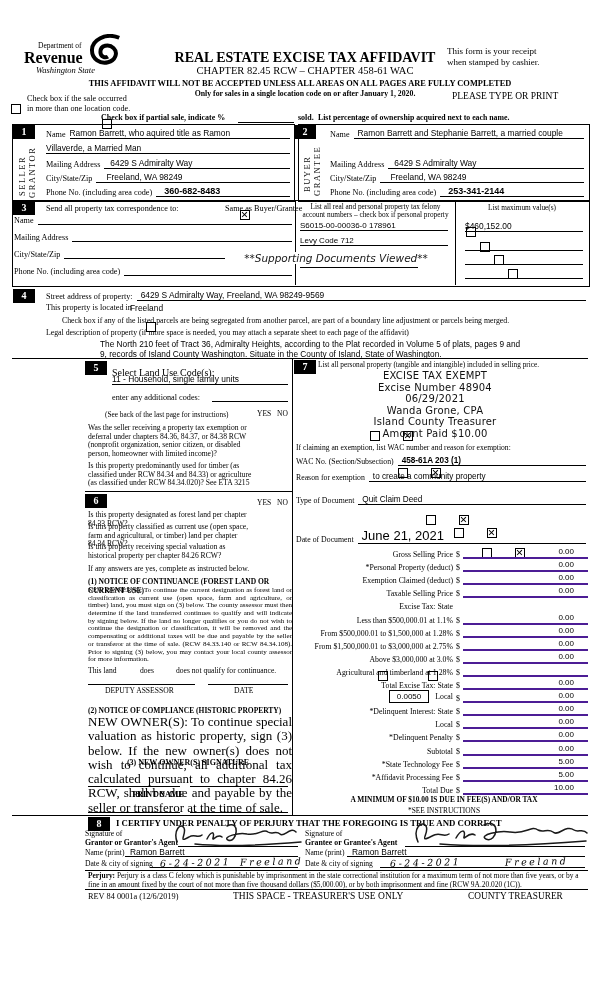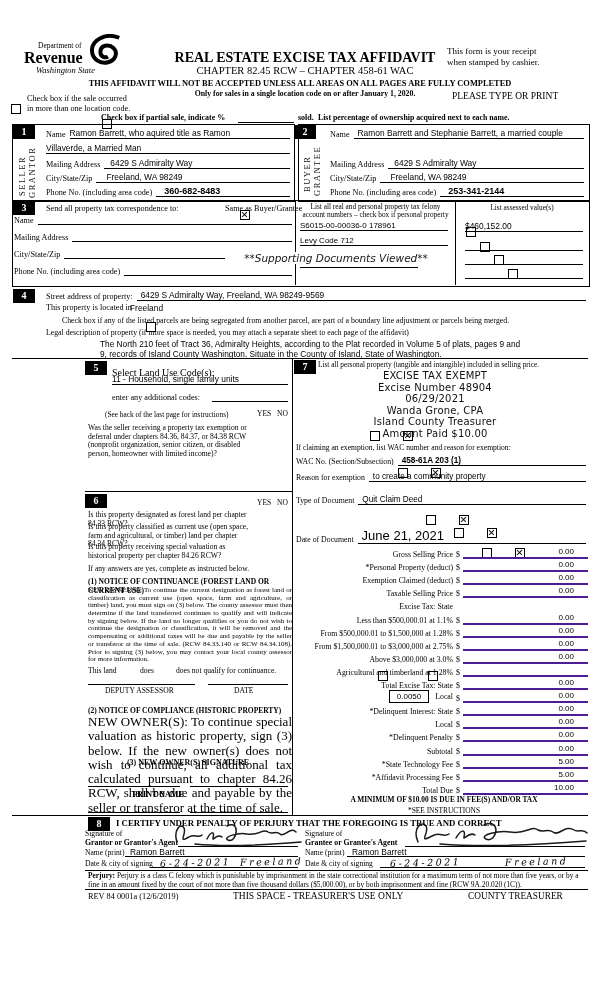--- a/index.html
+++ b/index.html
@@ -162,21 +162,21 @@
   <span class="abs cb" style="left:424px;top:222px;"></span>
   <div class="abs field" style="left:300px;top:236px;width:148px;">
     <span class="val san" style="font-size:8px;">Levy Code 712</span>
   </div>
   <span class="abs cb" style="left:424px;top:237px;"></span>
   <div class="abs ulb" style="left:300px;top:245px;width:118px;height:8px;"></div>
   <span class="abs cb" style="left:424px;top:250px;"></span>
   <div class="abs ulb" style="left:300px;top:259px;width:118px;height:8px;"></div>
   <span class="abs cb" style="left:424px;top:264px;"></span>
   
-  <div class="abs c small7" style="left:458px;top:204px;width:128px;">List assessed value(s)</div>
+  <div class="abs c small7" style="left:458px;top:204px;width:128px;">List maximum value(s)</div>
   <div class="abs field" style="left:465px;top:221px;width:118px;">
     <span class="val" style="font-size:8.4px;">$460,152.00</span>
   </div>
   <div class="abs ulb" style="left:465px;top:242px;width:118px;height:8px;"></div>
   <div class="abs ulb" style="left:465px;top:256px;width:118px;height:8px;"></div>
   <div class="abs ulb" style="left:465px;top:270px;width:118px;height:8px;"></div>
   
   <div class="abs i c" style="left:225px;top:252px;width:222px;font-size:10.5px;font-family:'DejaVu Sans',sans-serif;color:#161616;background:#fff;">**Supporting Documents Viewed**</div>
 
   
@@ -206,20 +206,21 @@
     <span class="val" style="font-size:8.4px;">11 - Household, single family units</span>
   </div>
   <span class="abs" style="left:112px;top:393px;font-size:8.2px;">enter any additional codes:</span>
   <div class="abs ulb" style="left:212px;top:393px;width:76px;height:8px;"></div>
   <span class="abs" style="left:105px;top:410px;font-size:7.3px;">(See back of the last page for instructions)</span>
   <span class="abs" style="left:257px;top:409px;font-size:7.5px;">YES</span>
   <span class="abs" style="left:277px;top:409px;font-size:7.5px;">NO</span>
   <div class="abs q" style="left:88px;top:424px;width:165px;">Was the seller receiving a property tax exemption or deferral under chapters 84.36, 84.37, or 84.38 RCW (nonprofit organization, senior citizen, or disabled person, homeowner with limited income)?</div>
   <span class="abs cb" style="left:258px;top:426px;"></span>
   <span class="abs cb checked" style="left:277px;top:426px;"></span>
+  <div class="abs q" style="left:88px;top:462px;width:165px;">Is this property predominantly used for timber (as classified under RCW 84.34 and 84.33) or agriculture (as classified under RCW 84.34.020)? See ETA 3215</div>
   <span class="abs cb" style="left:258px;top:463px;"></span>
   <span class="abs cb checked" style="left:277px;top:463px;"></span>
   <div class="abs hl" style="left:85px;top:491px;width:207px;"></div>
 
   
   <div class="abs badge" style="left:85px;top:494px;">6</div>
   <span class="abs" style="left:257px;top:498px;font-size:7.5px;">YES</span>
   <span class="abs" style="left:277px;top:498px;font-size:7.5px;">NO</span>
   <div class="abs q" style="left:88px;top:511px;width:165px;">Is this property designated as forest land per chapter 84.33 RCW?</div>
   <span class="abs cb" style="left:258px;top:510px;"></span>

